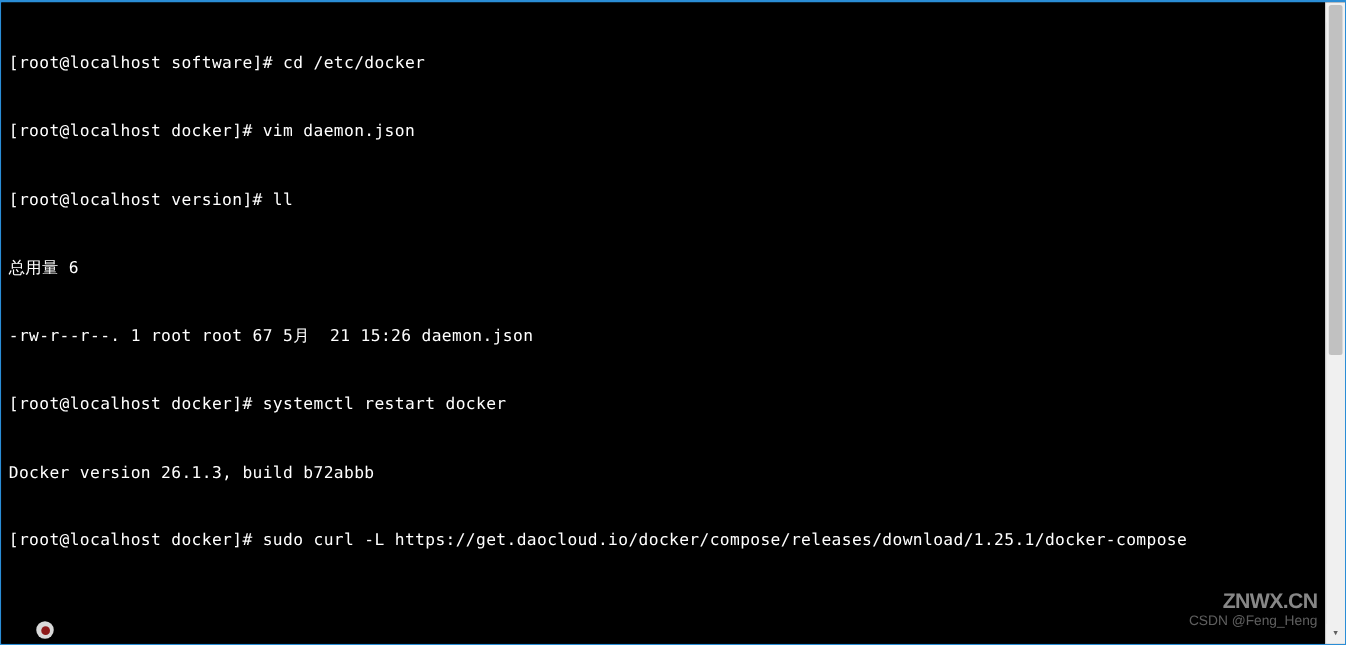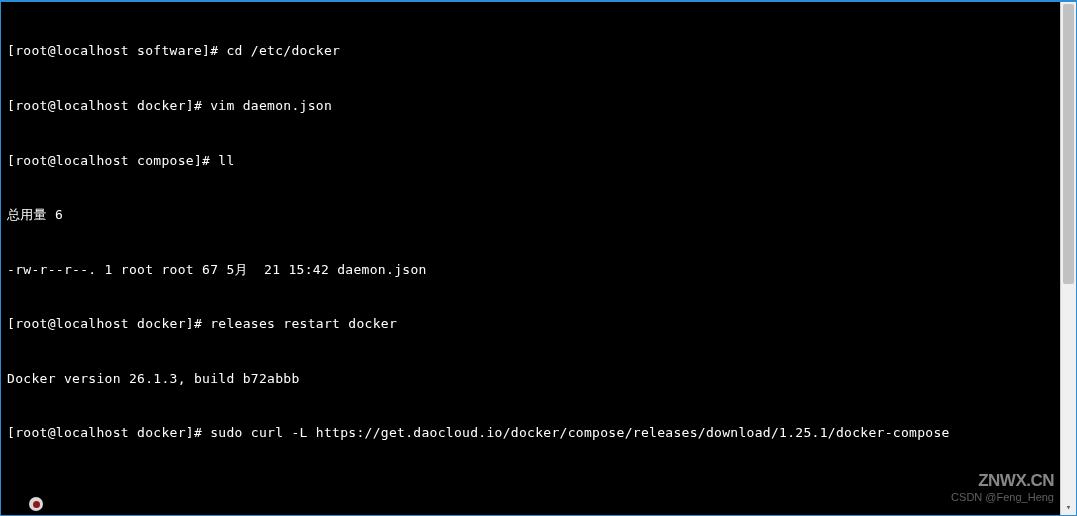--- a/index.html
+++ b/index.html
@@ -18,24 +18,24 @@
     .rec-dot .inner { width: 7px; height: 7px; border-radius: 50%; background: #8d1a1a; }
     .line { display: block; }
   </style>
 </head>
 <body>
 
 <div class="window-border">
   <div class="terminal">
     <span class="line">[root@localhost software]# cd /etc/docker</span>
     <span class="line">[root@localhost docker]# vim daemon.json</span>
-    <span class="line">[root@localhost compose]# ll</span>
+    <span class="line">[root@localhost version]# ll</span>
     <span class="line">总用量 6</span>
-    <span class="line">-rw-r--r--. 1 root root 67 5月  21 15:42 daemon.json</span>
-    <span class="line">[root@localhost docker]# releases restart docker</span>
+    <span class="line">-rw-r--r--. 1 root root 67 5月  21 15:26 daemon.json</span>
+    <span class="line">[root@localhost docker]# systemctl restart docker</span>
     <span class="line">Docker version 26.1.3, build b72abbb</span>
     <span class="line">[root@localhost docker]# sudo curl -L https://get.daocloud.io/docker/compose/releases/download/1.25.1/docker-compose</span>
     
     
     
     
     
     
     
     

